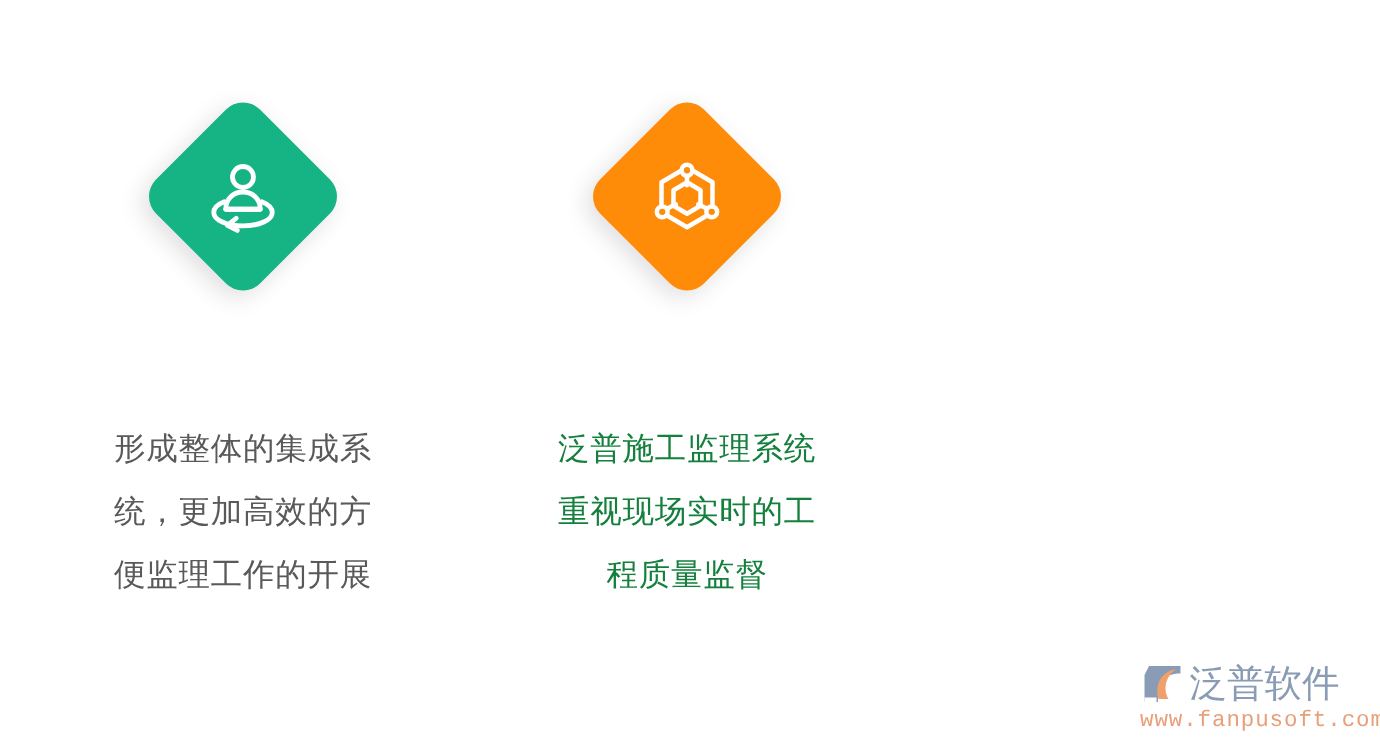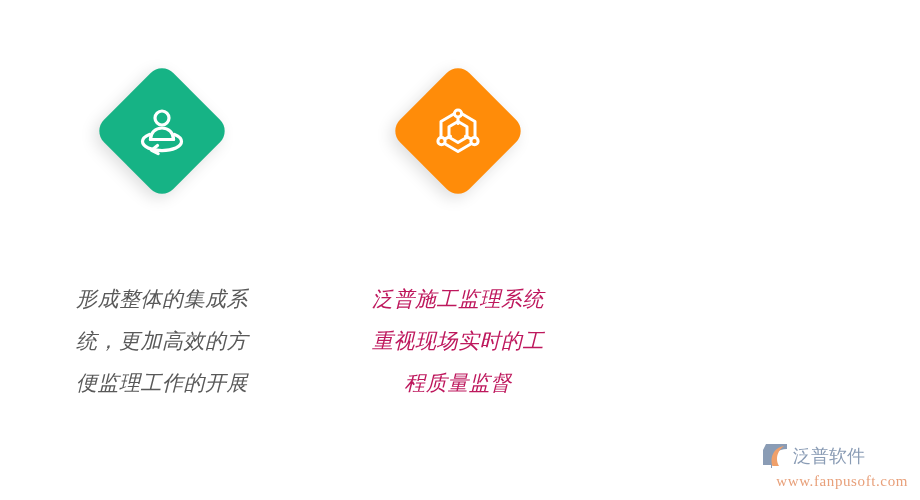--- a/index.html
+++ b/index.html
@@ -26,21 +26,20 @@
     align-items: flex-start;
     justify-content: flex-start;
   }
 
   .feature-card {
     width: 296px;
     box-sizing: border-box;
     display: flex;
     flex-direction: column;
     align-items: center;
-    font-style: italic;
   }
 
   .feature-card.col-1 { margin-left: 14px; }
   .feature-card.col-2 { margin-left: 0px; }
   .feature-card.col-3 { margin-left: 0px; }
 
   
   .diamond-wrap {
     margin-top: 62px;
     width: 138px;
@@ -100,29 +99,29 @@
     align-items: center;
     height: 32px;
   }
   .wm-mark {
     width: 30px;
     height: 30px;
     margin-right: 3px;
     flex: 0 0 auto;
   }
   .wm-name {
-    font-family: Liberation Serif, serif;
-    font-size: 18px;
+    font-family: Liberation Sans, sans-serif;
+    font-size: 25px;
     line-height: 30px;
     color: #8a9cb5;
     letter-spacing: 0px;
     white-space: nowrap;
   }
   .wm-url {
-    font-family: Liberation Serif, serif;
+    font-family: Liberation Mono, monospace;
     font-size: 15px;
     line-height: 18px;
     color: #e8a07a;
     text-align: right;
     letter-spacing: 0.6px;
     white-space: nowrap;
   }
 </style>
 </head>
 <body style="background: rgb(255, 255, 255);">
@@ -154,21 +153,21 @@
           <path d="M28 18.5 L37 23.8 L37 34.2 L28 39.5 L19 34.2 L19 23.8 Z" stroke="#ffffff" stroke-width="3" stroke-linejoin="round" fill="none"></path>
           <path d="M28 12.5 L28 20.5" stroke="#ffffff" stroke-width="3" stroke-linecap="round"></path>
           <path d="M14.6 36.2 L20.5 33.2" stroke="#ffffff" stroke-width="3" stroke-linecap="round"></path>
           <path d="M41.4 36.2 L35.5 33.2" stroke="#ffffff" stroke-width="3" stroke-linecap="round"></path>
           <circle cx="28" cy="10.5" r="3.6" fill="#ff8c09" stroke="#ffffff" stroke-width="3"></circle>
           <circle cx="11.5" cy="38.2" r="3.6" fill="#ff8c09" stroke="#ffffff" stroke-width="3"></circle>
           <circle cx="44.5" cy="38.2" r="3.6" fill="#ff8c09" stroke="#ffffff" stroke-width="3"></circle>
         </svg>
       </div>
     </div>
-    <div class="feature-caption" style="color: #be185d;">泛普施工监理系统重视现场实时的工程质量监督</div>
+    <div class="feature-caption" style="color: #15803d;">泛普施工监理系统重视现场实时的工程质量监督</div>
   </div>
 
 
 </div>
 
 <div class="watermark">
   <div class="wm-top">
     <div class="wm-mark">
       <svg width="30" height="30" viewBox="0 0 30 30" fill="none" aria-hidden="true">
         <path d="M6 3 L27 3 L27 8 C18 8 12 13 12 21 L12 27 L3 27 L3 9 Z" fill="#8a9cb5"></path>

